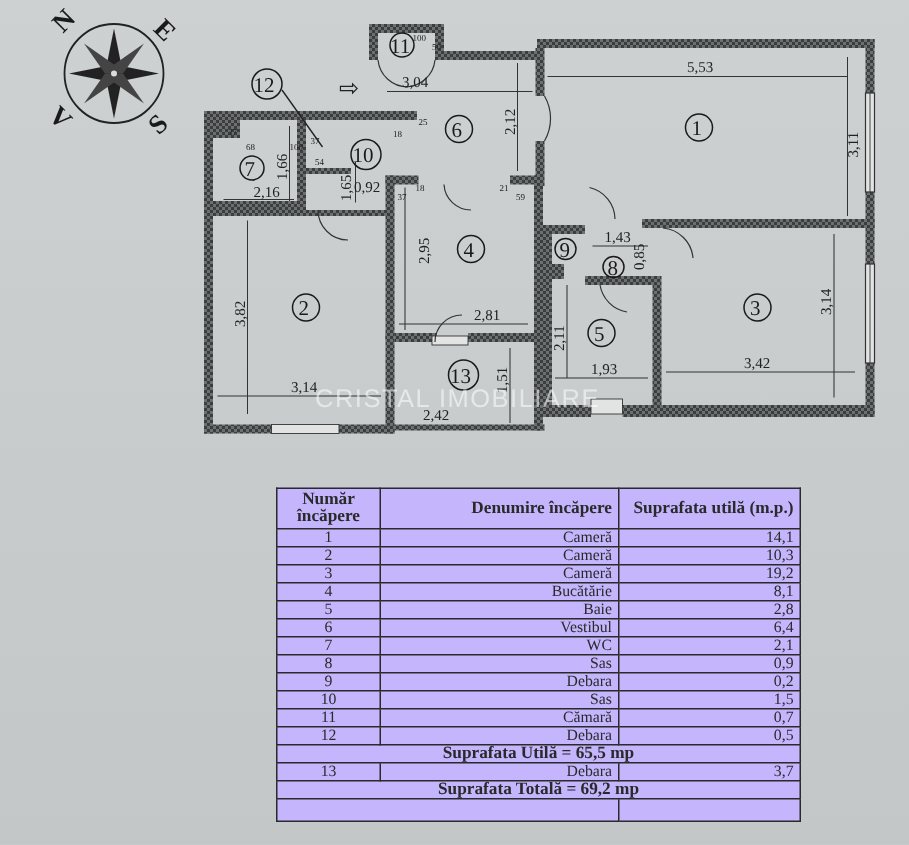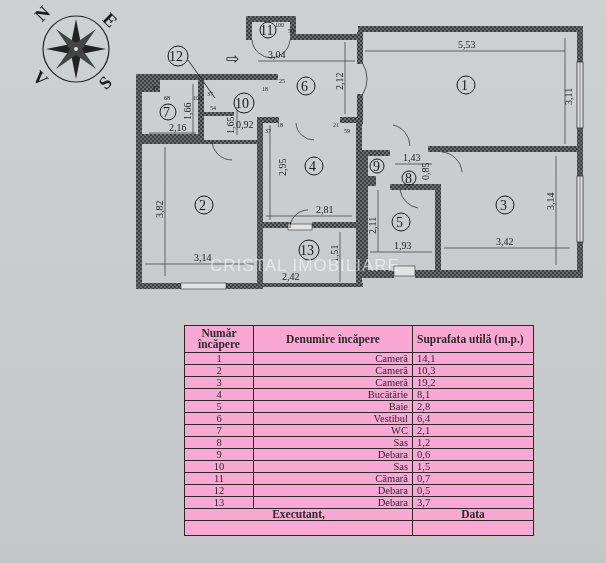--- a/index.html
+++ b/index.html
@@ -4,26 +4,26 @@
 <style>
   html,body{margin:0;padding:0;}
   body{width:606px;height:563px;background:#c9cdce;position:relative;overflow:hidden;font-family:"Liberation Serif",serif;color:#2a2a2a;}
   .paper{position:absolute;left:0;top:0;width:606px;height:563px;background:linear-gradient(180deg,#cdd1d2 0%,#c8cccd 50%,#c3c7c8 100%);}
   svg.plan{position:absolute;left:0;top:0;}
   .dim{font-family:"Liberation Serif",serif;font-size:10px;fill:#222;}
   .tiny{font-family:"Liberation Serif",serif;font-size:6px;fill:#222;}
   .rnum{font-family:"Liberation Serif",serif;font-size:14px;fill:#1a1a1a;}
   .compass-letter{font-family:"Liberation Serif",serif;font-size:18px;fill:#1a1a1a;font-weight:bold;}
   .watermark{position:absolute;left:210px;top:256px;font-family:"Liberation Sans",sans-serif;font-size:17px;letter-spacing:1px;color:rgba(255,255,255,0.55);text-align:right;}
-  table.areas{position:absolute;left:184px;top:325px;width:350px;border-collapse:collapse;background:#f9a8d4;font-family:"Liberation Serif",serif;font-size:10.5px;}
+  table.areas{position:absolute;left:184px;top:325px;width:350px;border-collapse:collapse;background:#c4b5fd;font-family:"Liberation Serif",serif;font-size:10.5px;}
   table.areas td, table.areas th{border:1.3px solid #2a2a2a;padding:0 4px;height:11px;line-height:11px;}
   table.areas th{font-weight:bold;font-size:11.5px;line-height:11px;padding:2px 4px;}
   .c1{width:60px;text-align:center;}
   .c2{width:150px;text-align:right;}
-  .c3{text-align:left;}
+  .c3{text-align:right;}
   .sum{text-align:center;font-weight:bold;font-size:11.5px;}
 </style>
 </head>
 <body>
 
 <div class="paper"></div>
 
 <svg class="plan" width="606" height="320" viewBox="0 0 606 320">
   <defs>
     <pattern id="hatch" width="4" height="4" patternUnits="userSpaceOnUse">
@@ -239,21 +239,21 @@
   </g>
   <line x1="188" y1="60" x2="215" y2="98" stroke="#222" stroke-width="0.9"></line>
 </svg>
 
 <div class="watermark">CRISTAL IMOBILIARE</div>
 
 <table class="areas">
   <tbody>
       <tr>
     <th class="c1">Număr încăpere</th>
-    <th class="c2" style="text-align:center">Denumire încăpere</th>
+    <th class="c2" style="">Denumire încăpere</th>
     <th class="c3">Suprafata utilă (m.p.)</th>
   </tr>
   <tr>
         <td class="c1">1</td>
         <td class="c2">Cameră</td>
         <td class="c3">14,1</td>
       </tr>
   <tr>
         <td class="c1">2</td>
         <td class="c2">Cameră</td>
@@ -280,49 +280,51 @@
         <td class="c3">6,4</td>
       </tr>
   <tr>
         <td class="c1">7</td>
         <td class="c2">WC</td>
         <td class="c3">2,1</td>
       </tr>
   <tr>
         <td class="c1">8</td>
         <td class="c2">Sas</td>
-        <td class="c3">1,2</td>
+        <td class="c3">0,9</td>
       </tr>
   <tr>
         <td class="c1">9</td>
         <td class="c2">Debara</td>
-        <td class="c3">0,6</td>
+        <td class="c3">0,2</td>
       </tr>
   <tr>
         <td class="c1">10</td>
         <td class="c2">Sas</td>
         <td class="c3">1,5</td>
       </tr>
   <tr>
         <td class="c1">11</td>
         <td class="c2">Cămară</td>
         <td class="c3">0,7</td>
       </tr>
   <tr>
         <td class="c1">12</td>
         <td class="c2">Debara</td>
         <td class="c3">0,5</td>
       </tr>
   <tr>
+        <td colspan="3" class="sum">Suprafata Utilă = 65,5 mp</td>
+      </tr>
+  <tr>
         <td class="c1">13</td>
         <td class="c2">Debara</td>
         <td class="c3">3,7</td>
       </tr>
   <tr>
-        <td colspan="2" class="sum">Executant,</td>
-        <td class="sum">Data</td>
+        <td colspan="3" class="sum">Suprafata Totală = 69,2 mp</td>
       </tr>
   <tr>
         <td colspan="2" style="height:14px"></td>
         <td></td>
       </tr>
 </tbody>
   </table>
 
 </body></html>

